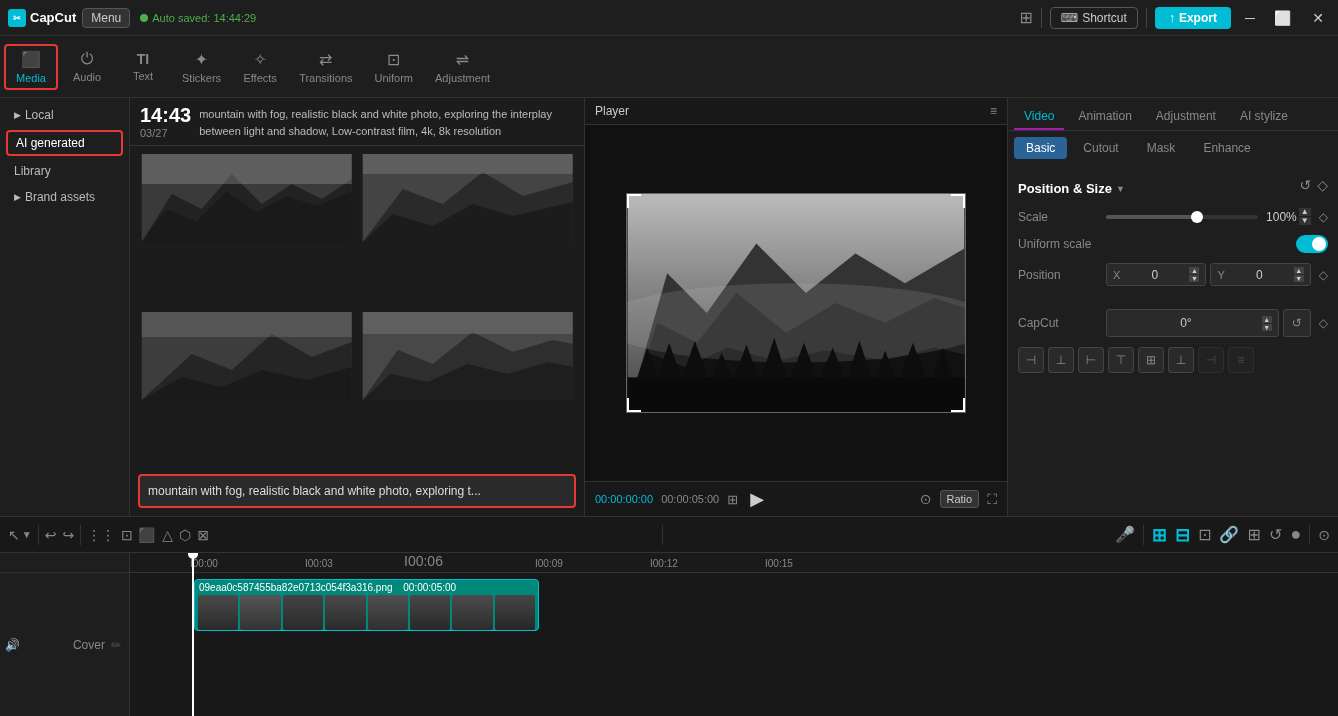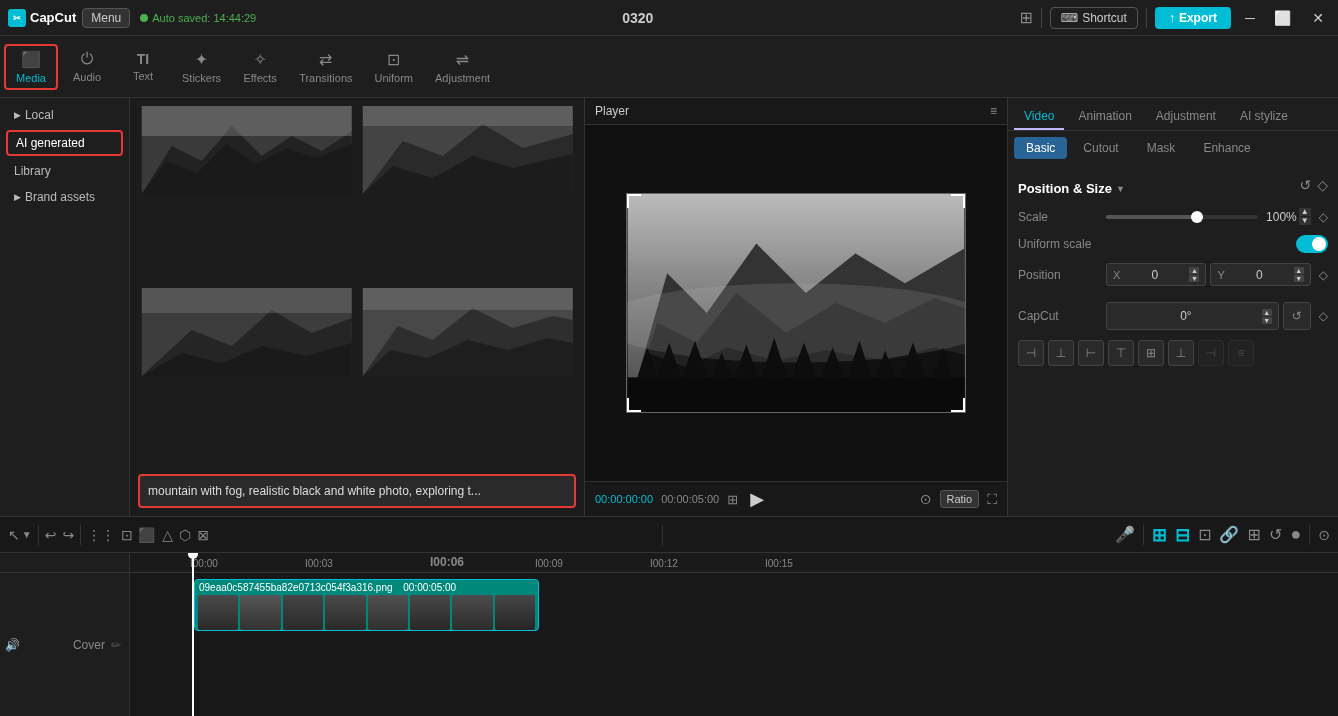--- a/index.html
+++ b/index.html
@@ -11,21 +11,20 @@
 <div style="display:flex; align-items:center; background:#1e1e1e; height:36px; padding:0 8px; border-bottom:1px solid #333;">
   <div style="display:flex; align-items:center; gap:4px; margin-right:6px;">
     <div style="width:18px; height:18px; background:#00bcd4; border-radius:3px; display:flex; align-items:center; justify-content:center; color:#fff; font-size:9px; font-weight:bold;">✂</div>
     <span style="color:#fff; font-size:13px; font-weight:bold;">CapCut</span>
   </div>
   <button style="background:#333; border:1px solid #555; color:#ccc; padding:2px 8px; border-radius:4px; cursor:pointer; font-size:12px; margin-right:10px;">Menu</button>
   <div style="display:flex; align-items:center; gap:4px;">
     <div style="width:8px; height:8px; background:#4caf50; border-radius:50%;"></div>
     <span style="color:#4caf50; font-size:11px;">Auto saved: 14:44:29</span>
   </div>
-  <div style="flex:1; text-align:center; font-size:14px; font-weight:bold; color:#ccc;">0320</div>
   <div style="display:flex; align-items:center; gap:8px; margin-left:auto;">
     <div style="color:#888; cursor:pointer; font-size:16px;">⊞</div>
     <div style="width:1px; height:20px; background:#444;"></div>
     <button style="background:transparent; border:1px solid #555; color:#ccc; padding:3px 10px; border-radius:4px; cursor:pointer; font-size:12px; display:flex; align-items:center; gap:4px;">
       <span>⌨</span>
       <span>Shortcut</span>
     </button>
     <div style="width:1px; height:20px; background:#444;"></div>
     <button style="background:#00bcd4; border:none; color:#fff; padding:4px 14px; border-radius:4px; cursor:pointer; font-size:12px; display:flex; align-items:center; gap:4px; font-weight:bold;">
       <span>↑</span>
@@ -85,20 +84,29 @@
     <div style="padding:4px 8px; border-radius:4px; cursor:pointer; color:#bbb; font-size:12px; display:flex; align-items:center; gap:4px;">
       <span>Library</span>
     </div>
     <div style="padding:4px 8px; border-radius:4px; cursor:pointer; color:#bbb; font-size:12px; display:flex; align-items:center; gap:4px;">
       <span style="font-size:9px;">▶</span>
       <span>Brand assets</span>
     </div>
   </div>
 
   <div style="width:455px; background:#1c1c1c; border-right:1px solid #333; display:flex; flex-direction:column; overflow:hidden;">
+    <div style="padding:6px 10px; border-bottom:1px solid #333;">
+      <div style="display:flex; gap:8px; align-items:flex-start;">
+        <div>
+          <div style="font-size:20px; font-weight:bold; color:#fff;">14:43</div>
+          <div style="font-size:11px; color:#888;">03/27</div>
+        </div>
+        <div style="font-size:11px; color:#bbb; line-height:1.5; margin-top:2px; flex:1;">mountain with fog, realistic black and white photo, exploring the interplay between light and shadow, Low-contrast film, 4k, 8k resolution</div>
+      </div>
+    </div>
 
     <div style="display:grid; grid-template-columns:1fr 1fr; gap:3px; padding:8px; flex:1;">
 
       <div style="border-radius:3px; height:88px; overflow:hidden; position:relative;">
         <svg viewBox="0 0 210 88" xmlns="http://www.w3.org/2000/svg" style="width:100%; height:100%;">
           <rect width="210" height="88" fill="#3a3a3a"></rect>
           <polygon points="0,88 30,40 60,55 90,20 120,50 150,30 180,45 210,25 210,88" fill="#222"></polygon>
           <polygon points="0,88 25,55 55,68 85,38 115,58 145,42 175,52 210,38 210,88" fill="#1a1a1a"></polygon>
           <rect y="0" width="210" height="30" fill="rgba(180,180,180,0.3)"></rect>
         </svg>
@@ -191,21 +199,21 @@
       <div style="flex:1;"></div>
       <span style="color:#888; cursor:pointer; font-size:14px;">⊙</span>
       <button style="background:#333; border:1px solid #555; color:#ccc; padding:2px 6px; border-radius:3px; cursor:pointer; font-size:11px;">Ratio</button>
       <span style="color:#888; cursor:pointer; font-size:14px;">⛶</span>
     </div>
   </div>
 
   <div style="width:330px; background:#1e1e1e; display:flex; flex-direction:column; overflow-y:auto;">
 
     <div style="display:flex; padding:6px 6px 0; gap:4px; border-bottom:1px solid #333;">
-      <div style="padding:5px 10px; cursor:pointer; color:#00bcd4; font-size:12px; border-bottom:2px solid #c4b5fd;">Video</div>
+      <div style="padding:5px 10px; cursor:pointer; color:#00bcd4; font-size:12px; border-bottom:2px solid #a21caf;">Video</div>
       <div style="padding:5px 10px; cursor:pointer; color:#888; font-size:12px;">Animation</div>
       <div style="padding:5px 10px; cursor:pointer; color:#888; font-size:12px;">Adjustment</div>
       <div style="padding:5px 10px; cursor:pointer; color:#888; font-size:12px;">AI stylize</div>
     </div>
 
     <div style="display:flex; padding:6px; gap:4px;">
       <div style="padding:4px 12px; cursor:pointer; color:#fff; font-size:12px; border-radius:4px; background:#2a6496;">Basic</div>
       <div style="padding:4px 12px; cursor:pointer; color:#888; font-size:12px; border-radius:4px;">Cutout</div>
       <div style="padding:4px 12px; cursor:pointer; color:#888; font-size:12px; border-radius:4px;">Mask</div>
       <div style="padding:4px 12px; cursor:pointer; color:#888; font-size:12px; border-radius:4px;">Enhance</div>
@@ -240,21 +248,21 @@
         <span style="color:#888; cursor:pointer; font-size:12px;">◇</span>
       </div>
 
       <div style="display:flex; align-items:center; margin-bottom:10px; gap:8px;">
         <span style="color:#888; font-size:12px; flex:1;">Uniform scale</span>
         <div style="width:32px; height:18px; background:#00bcd4; border-radius:9px; position:relative; cursor:pointer;">
           <div style="width:14px; height:14px; background:#fff; border-radius:50%; position:absolute; right:2px; top:2px;"></div>
         </div>
       </div>
 
-      <div style="display:flex; align-items:center; margin-bottom:16px; gap:8px;">
+      <div style="display:flex; align-items:center; margin-bottom:23px; gap:8px;">
         <span style="color:#888; font-size:12px; width:80px;">Position</span>
         <div style="display:flex; gap:4px; flex:1;">
           <div style="display:flex; align-items:center; gap:3px; background:#2a2a2a; border:1px solid #444; border-radius:3px; padding:3px 6px; flex:1;">
             <span style="color:#888; font-size:11px;">X</span>
             <span style="color:#ccc; font-size:12px; flex:1; text-align:center;">0</span>
             <div style="display:flex; flex-direction:column; gap:1px;">
               <button style="width:10px; height:7px; background:#444; border:none; color:#ccc; font-size:7px; cursor:pointer;">▲</button>
               <button style="width:10px; height:7px; background:#444; border:none; color:#ccc; font-size:7px; cursor:pointer;">▼</button>
             </div>
           </div>
@@ -343,21 +351,21 @@
         <span style="color:#888; font-size:12px;margin-left:47px;">Cover</span>
         <div style="color:#555; cursor:pointer; font-size:12px;">✏</div>
       </div>
     </div>
 
     <div style="flex:1; position:relative; overflow:hidden;">
 
       <div style="height:20px; background:#1a1a1a; border-bottom:1px solid #333; display:flex; align-items:flex-end; position:relative;">
         <span style="position:absolute; left:60px; color:#888; font-size:10px; bottom:3px;">I00:00</span>
         <span style="position:absolute; left:175px; color:#888; font-size:10px; bottom:3px;">I00:03</span>
-        <span style="position:absolute; left:300px; color:#888; font-size:12px; bottom:3px;font-weight:bold;">I00:06</span>
+        <span style="position:absolute; left:274px; color:#888; font-size:14px; bottom:3px;">I00:06</span>
         <span style="position:absolute; left:405px; color:#888; font-size:10px; bottom:3px;">I00:09</span>
         <span style="position:absolute; left:520px; color:#888; font-size:10px; bottom:3px;">I00:12</span>
         <span style="position:absolute; left:635px; color:#888; font-size:10px; bottom:3px;">I00:15</span>
       </div>
 
       <div style="position:absolute; left:62px; top:0; height:100%; width:2px; background:#fff; z-index:10;">
         <div style="width:10px; height:10px; background:#fff; border-radius:50%; position:absolute; top:-4px; left:-4px;"></div>
       </div>
 
       <div style="position:relative; padding-top:6px;">

